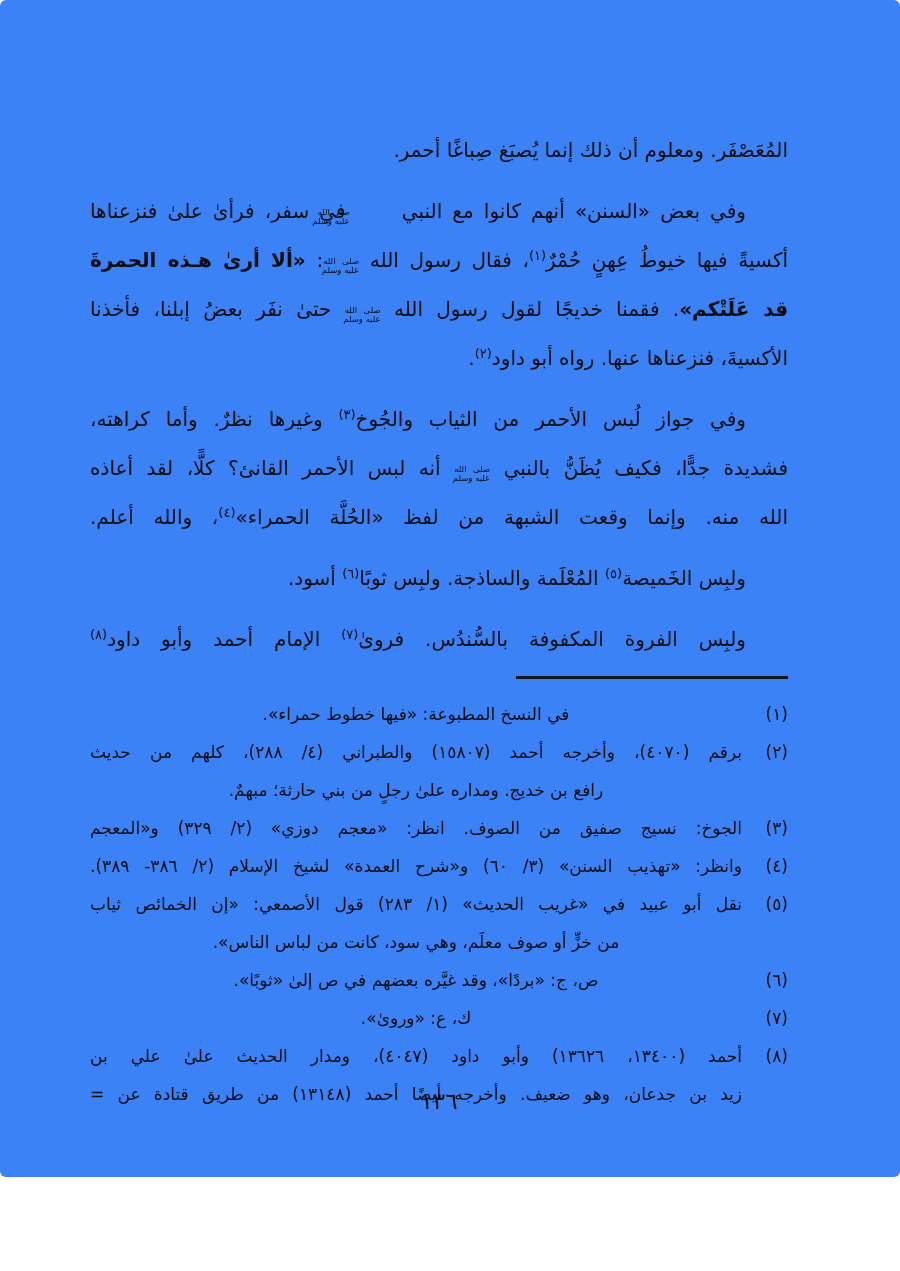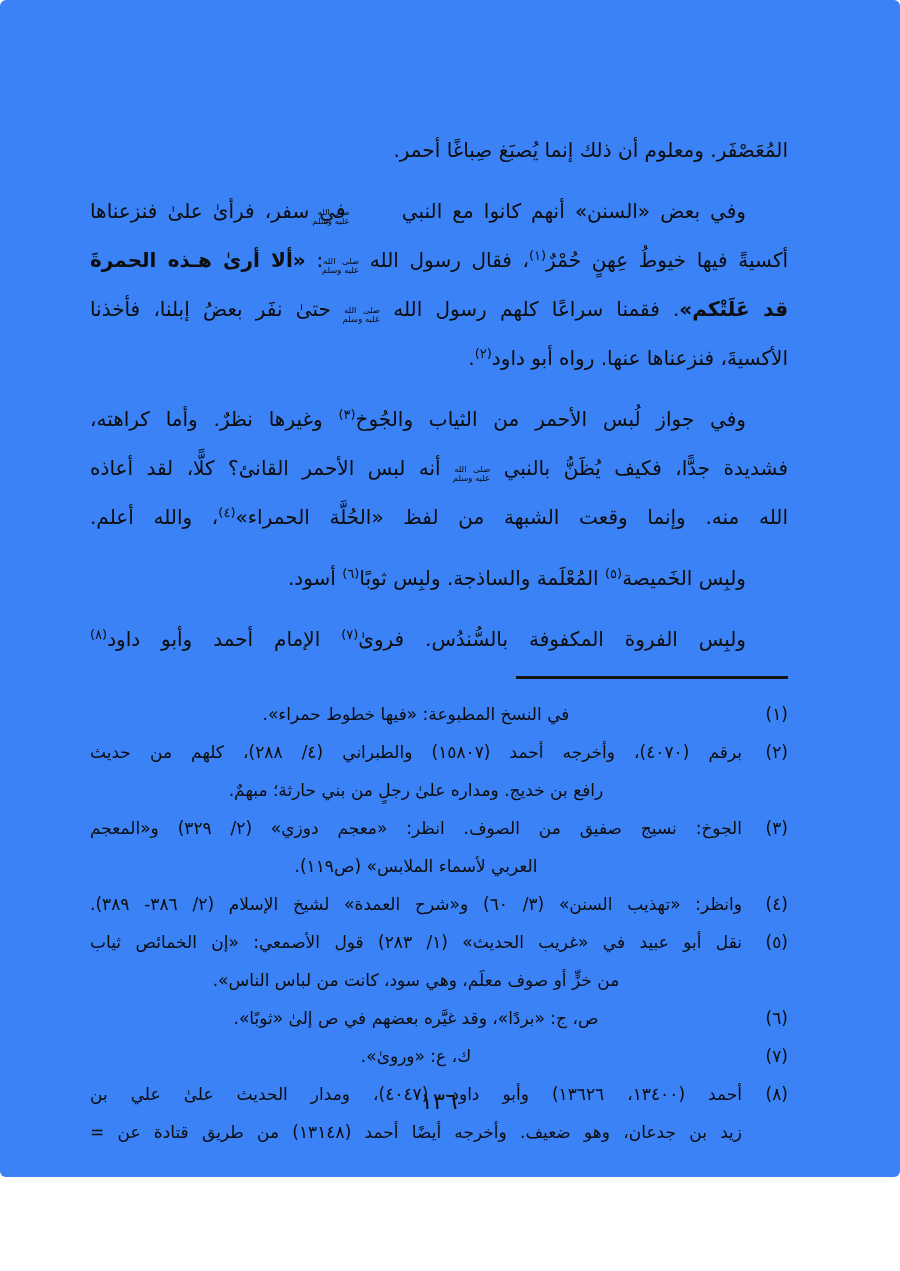--- a/index.html
+++ b/index.html
@@ -88,21 +88,21 @@
 
     <div class="main-text">
 
       <div class="para">
         <div class="l end"><span>المُعَصْفَر. ومعلوم أن ذلك إنما يُصبَغ صِباغًا أحمر.</span></div>
       </div>
 
       <div class="para">
         <div class="l just ind"><span>وفي بعض «السنن» أنهم كانوا مع النبي </span><span class="pbuh"><span>صلى الله</span><span>عليه وسلم</span></span><span> في سفر، فرأىٰ علىٰ فنزعناها</span></div>
         <div class="l just"><span>أكسيةً فيها خيوطُ عِهنٍ حُمْرٌ</span><span class="ref">(١)</span><span>، فقال رسول الله </span><span class="pbuh"><span>صلى الله</span><span>عليه وسلم</span></span><span>: </span><span class="b">«ألا أرىٰ هـذه الحمرةَ</span></div>
-        <div class="l just"><span class="b">قد عَلَتْكم»</span><span>. فقمنا سراعًا كلهم رسول الله </span><span class="pbuh"><span>صلى الله</span><span>عليه وسلم</span></span><span> حتىٰ نفَر بعضُ إبلنا، فأخذنا</span></div>
+        <div class="l just"><span class="b">قد عَلَتْكم»</span><span>. فقمنا خديجًا لقول رسول الله </span><span class="pbuh"><span>صلى الله</span><span>عليه وسلم</span></span><span> حتىٰ نفَر بعضُ إبلنا، فأخذنا</span></div>
         <div class="l end"><span>الأكسيةَ، فنزعناها عنها. رواه أبو داود</span><span class="ref">(٢)</span><span>.</span></div>
       </div>
 
       <div class="para">
         <div class="l just ind"><span>وفي جواز لُبس الأحمر من الثياب والجُوخ</span><span class="ref">(٣)</span><span> وغيرها نظرٌ. وأما كراهته،</span></div>
         <div class="l just"><span>فشديدة جدًّا، فكيف يُظَنُّ بالنبي </span><span class="pbuh"><span>صلى الله</span><span>عليه وسلم</span></span><span> أنه لبس الأحمر القانئ؟ كلًّا، لقد أعاذه</span></div>
         <div class="l just"><span>الله منه. وإنما وقعت الشبهة من لفظ «الحُلَّة الحمراء»</span><span class="ref">(٤)</span><span>، والله أعلم.</span></div>
       </div>
 
       <div class="para">
@@ -131,21 +131,20 @@
         <div class="fn-body">
           <div class="fl just">برقم (٤٠٧٠)، وأخرجه أحمد (١٥٨٠٧) والطبراني (٤/ ٢٨٨)، كلهم من حديث</div>
           <div class="fl cent">رافع بن خديج. ومداره علىٰ رجلٍ من بني حارثة؛ مبهمٌ.</div>
         </div>
       </div>
 
       <div class="fn">
         <span class="fn-num">(٣)</span>
         <div class="fn-body">
           <div class="fl just">الجوخ: نسيج صفيق من الصوف. انظر: «معجم دوزي» (٢/ ٣٢٩) و«المعجم</div>
-          <div class="fl cent">العربي لأسماء الملابس» (ص١١٩).</div>
         </div>
       </div>
 
       <div class="fn">
         <span class="fn-num">(٤)</span>
         <div class="fn-body">
           <div class="fl just">وانظر: «تهذيب السنن» (٣/ ٦٠) و«شرح العمدة» لشيخ الإسلام (٢/ ٣٨٦- ٣٨٩).</div>
         </div>
       </div>
 

